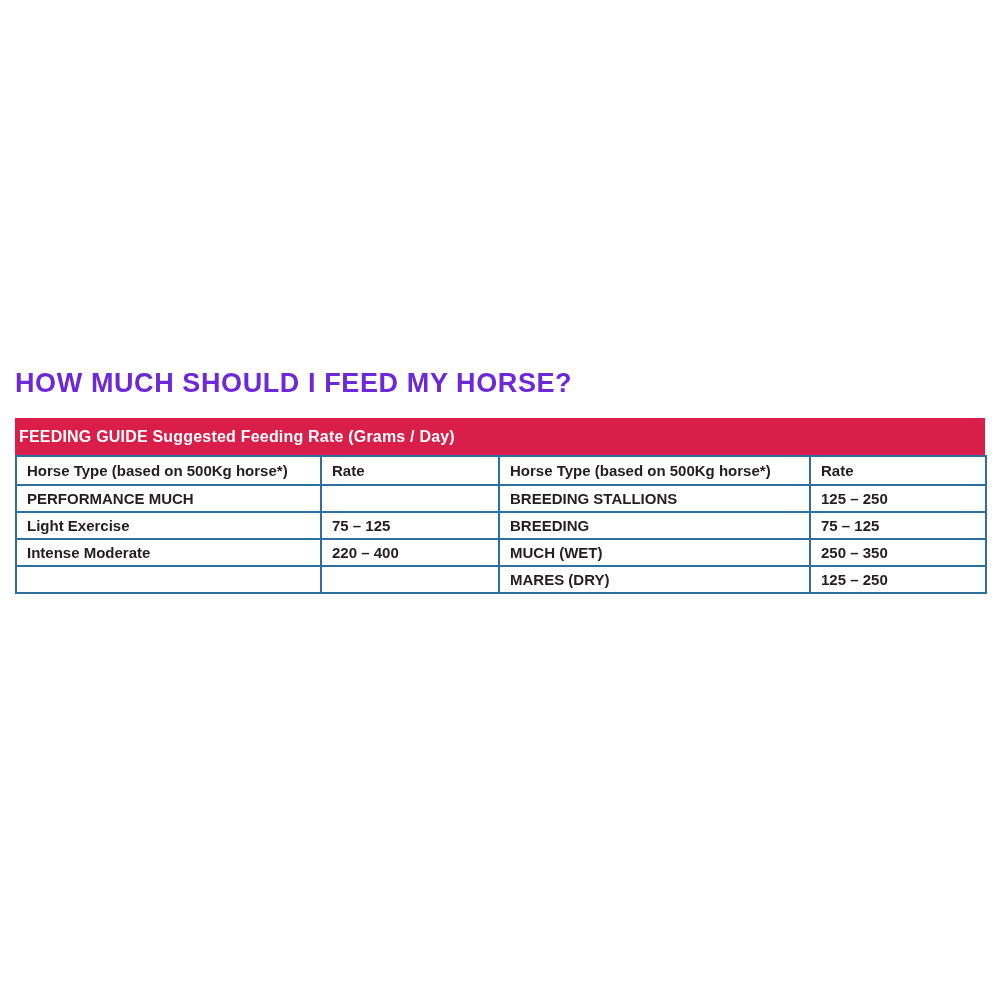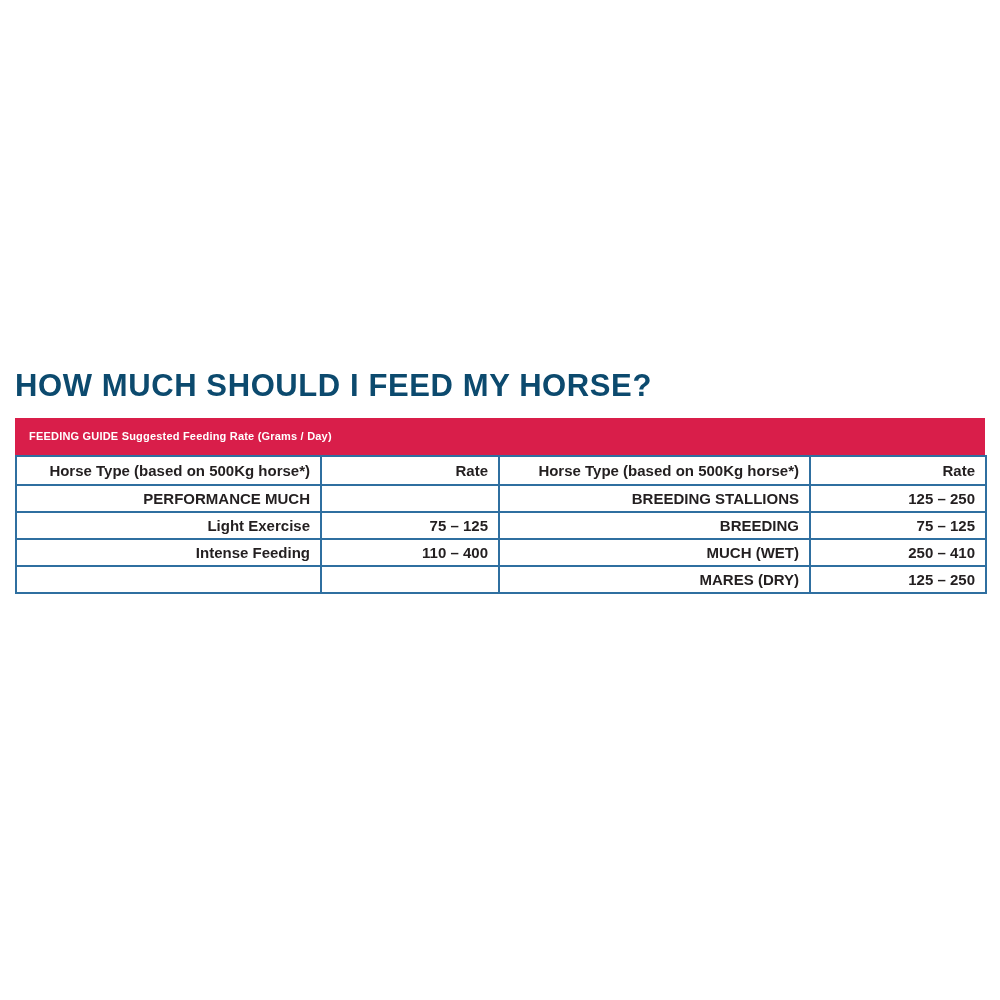--- a/index.html
+++ b/index.html
@@ -12,58 +12,58 @@
     width: 1000px;
     height: 1000px;
     background: #ffffff;
     font-family: "Liberation Sans", sans-serif;
     overflow: hidden;
   }
   .page-title {
     position: absolute;
     left: 15px;
     top: 368px;
-    font-size: 31px;
+    font-size: 27px;
     font-weight: 700;
     letter-spacing: 0.6px;
-    color: #0c4a6e;
+    color: #6d28d9;
     white-space: nowrap;
   }
   .feeding-table-wrap {
     position: absolute;
     left: 15px;
     top: 418px;
     width: 970px;
   }
   .header-bar {
     background: #D91E4A;
     color: #ffffff;
-    font-size: 11px;
+    font-size: 16px;
     font-weight: 700;
     height: 37px;
     line-height: 37px;
-    padding-left: 14px;
+    padding-left: 4px;
     letter-spacing: 0.2px;
     box-sizing: border-box;
   }
   table.feeding-table {
     border-collapse: collapse;
     width: 970px;
     table-layout: fixed;
   }
   table.feeding-table col.c-type-left  { width: 305px; }
   table.feeding-table col.c-rate-left  { width: 178px; }
   table.feeding-table col.c-type-right { width: 311px; }
   table.feeding-table col.c-rate-right { width: 176px; }
   table.feeding-table td, table.feeding-table th {
     border: 2px solid #2F6FA0;
     font-size: 15px;
     font-weight: 700;
     color: #231F20;
-    text-align: right;
+    text-align: left;
     vertical-align: middle;
     padding: 0 10px;
     height: 27px;
     box-sizing: border-box;
     white-space: nowrap;
     overflow: hidden;
   }
   table.feeding-table tr.header-row th {
     height: 29px;
   }
@@ -103,24 +103,24 @@
           <td>BREEDING STALLIONS</td>
           <td>125 – 250</td>
         </tr>
         <tr>
           <td class="indent">Light Exercise</td>
           <td>75 – 125</td>
           <td>BREEDING</td>
           <td>75 – 125</td>
         </tr>
         <tr>
-          <td class="indent">Intense Feeding</td>
-          <td>110 – 400</td>
+          <td class="indent">Intense Moderate</td>
+          <td>220 – 400</td>
           <td>MUCH (WET)</td>
-          <td>250 – 410</td>
+          <td>250 – 350</td>
         </tr>
         <tr>
           <td></td>
           <td></td>
           <td>MARES (DRY)</td>
           <td>125 – 250</td>
         </tr>
       </tbody>
     </table>
 

